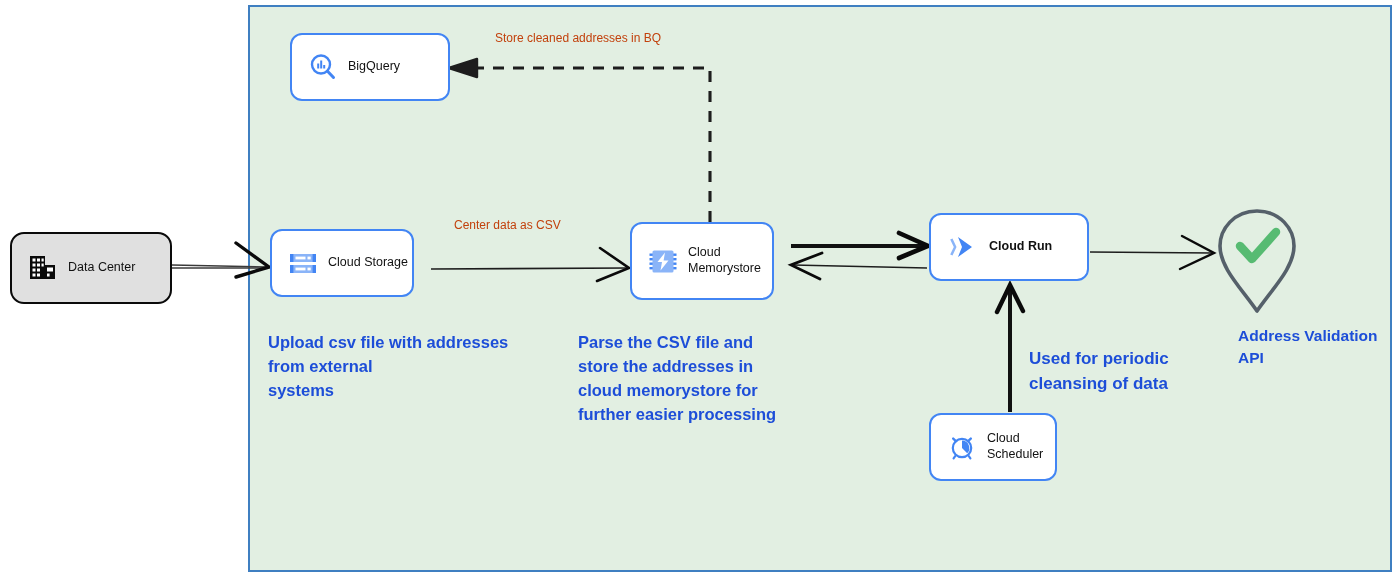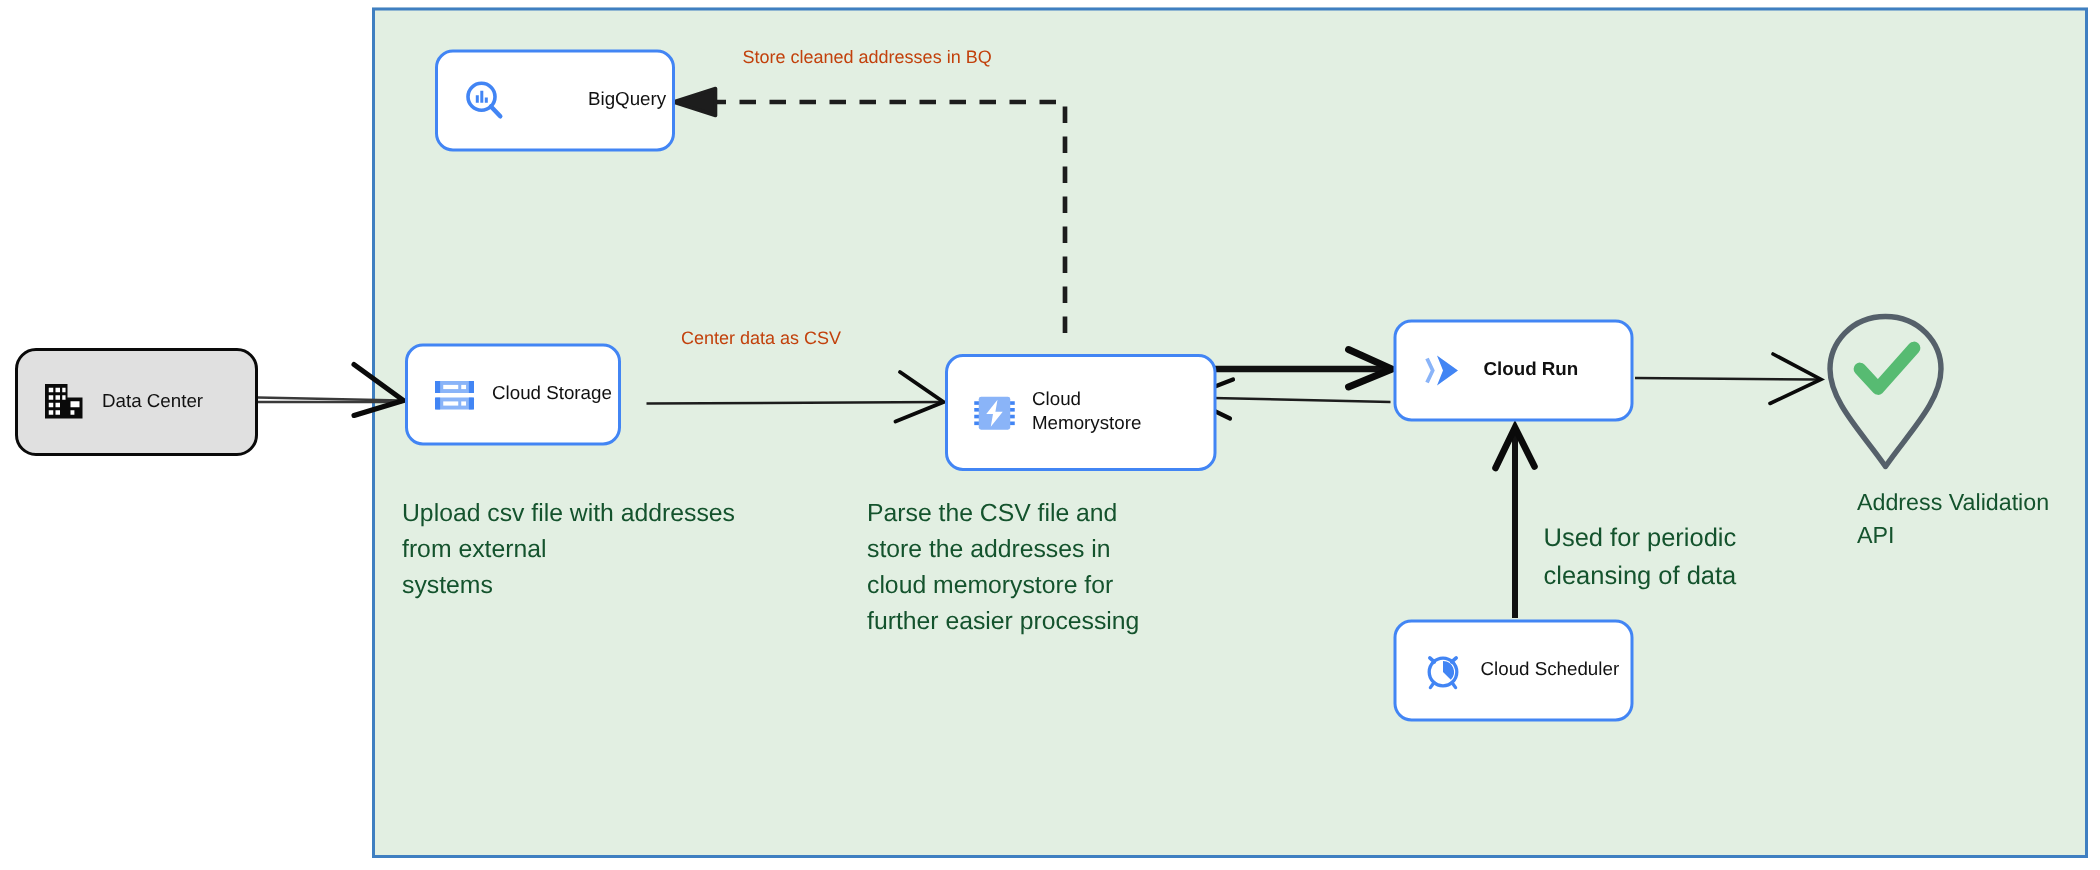--- a/index.html
+++ b/index.html
@@ -68,33 +68,34 @@
     left: 10px;
     top: 232px;
     width: 162px;
     height: 72px;
     background: #e0e0e0;
     border: 2.5px solid #0a0a0a;
     border-radius: 14px;
     align-items: center;
   }
   #node-datacenter .node-label { font-size: 12.5px; }
-  #node-bigquery   { left: 290px;  top: 33px;  width: 160px; height: 68px; gap: 44px; }
+  #node-bigquery   { left: 290px;  top: 33px;  width: 160px; height: 68px; }
   #node-storage    { left: 270px;  top: 229px; width: 144px; height: 68px; }
-  #node-memorystore{ left: 630px;  top: 236px; width: 181px; height: 78px; }
+  #node-memorystore{ left: 630px;  top: 222px; width: 144px; height: 78px; }
   #node-cloudrun   { left: 929px;  top: 213px; width: 160px; height: 68px; font-weight: bold; }
-  #node-scheduler  { left: 929px;  top: 413px; width: 160px; height: 68px; }
+  #node-scheduler  { left: 929px;  top: 413px; width: 128px; height: 68px; }
 
   
   .caption {
     position: absolute;
     font-size: 16.5px;
     line-height: 1.45;
-    color: #14532d;
+    color: #1d4ed8;
     white-space: pre-line;
+    font-weight: bold;
   }
   .edge-label {
     position: absolute;
     font-size: 12px;
     color: #c2410c;
     white-space: nowrap;
   }
   #label-store-bq   { left: 495px;  top: 31px; }
   #label-export-csv { left: 454px;  top: 218px; }
   #cap-upload       { left: 268px;  top: 331px; width: 260px; }

